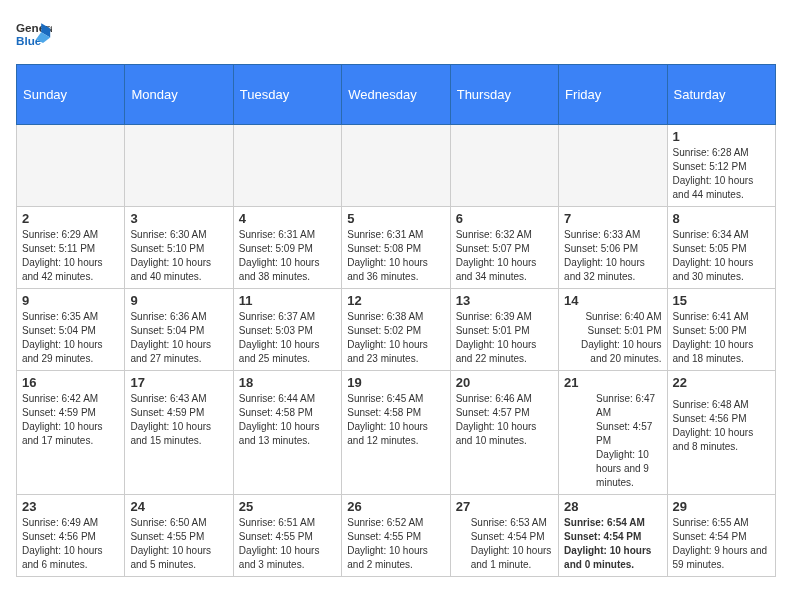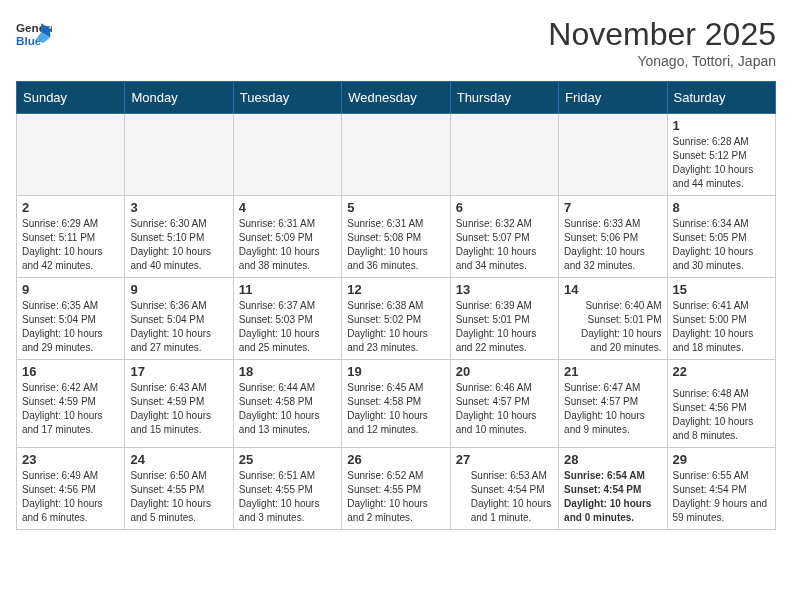--- a/index.html
+++ b/index.html
@@ -36,24 +36,24 @@
     .subtitle {
       font-size: 14px;
       color: #555;
     }
     .calendar {
       width: 100%;
       border-collapse: collapse;
       border: 1px solid #ccc;
     }
     .calendar th {
-      background: #0c4a6e;
+      background: #3b82f6;
       color: #fff;
       text-align: left;
-      padding: 8px 6px;
+      padding: 22px 6px;
       font-size: 13px;
       font-weight: normal;
       border: 1px solid #2a6aaf;
     }
     .calendar td {
       vertical-align: top;
       border: 1px solid #ccc;
       padding: 4px 5px;
       width: calc(100% / 7);
       min-height: 70px;
@@ -84,24 +84,20 @@
 
 <div class="header">
   <div class="logo">
     <svg class="logo-icon" viewBox="0 0 40 40" xmlns="http://www.w3.org/2000/svg">
       <text x="0" y="18" font-size="13" font-family="Arial" font-weight="bold" fill="#333">General</text>
       <text x="0" y="32" font-size="13" font-family="Arial" font-weight="bold" fill="#1a6bbf">Blue</text>
       <polygon points="28,8 38,14 38,24 28,18" fill="#1a6bbf"></polygon>
       <polygon points="28,18 38,24 30,30 22,26" fill="#4da6e8"></polygon>
     </svg>
   </div>
-  <div class="title-block">
-    <div class="month-title">November 2025</div>
-    <div class="subtitle">Yonago, Tottori, Japan</div>
-  </div>
 </div>
 
 <table class="calendar">
   <thead>
     <tr>
     <th>Sunday</th>
         <th>Monday</th>
         <th>Tuesday</th>
         <th>Wednesday</th>
         <th>Thursday</th>
@@ -238,21 +234,21 @@
 Daylight: 10 hours and 12 minutes.</div>
         </td>
         <td>
           <span class="day-number">20</span>
           <div class="day-info" style="white-space: pre-line;">Sunrise: 6:46 AM
 Sunset: 4:57 PM
 Daylight: 10 hours and 10 minutes.</div>
         </td>
         <td>
           <span class="day-number">21</span>
-          <div class="day-info" style="white-space: pre-line;">Sunrise: 6:47 AM
+          <div class="day-info" style="white-space: pre-line; margin-left: 32px;">Sunrise: 6:47 AM
 Sunset: 4:57 PM
 Daylight: 10 hours and 9 minutes.</div>
         </td>
         <td>
           <span class="day-number">22</span>
           <div class="day-info" style="white-space: pre-line; margin-top: 8px;">Sunrise: 6:48 AM
 Sunset: 4:56 PM
 Daylight: 10 hours and 8 minutes.</div>
         </td>
       </tr>

